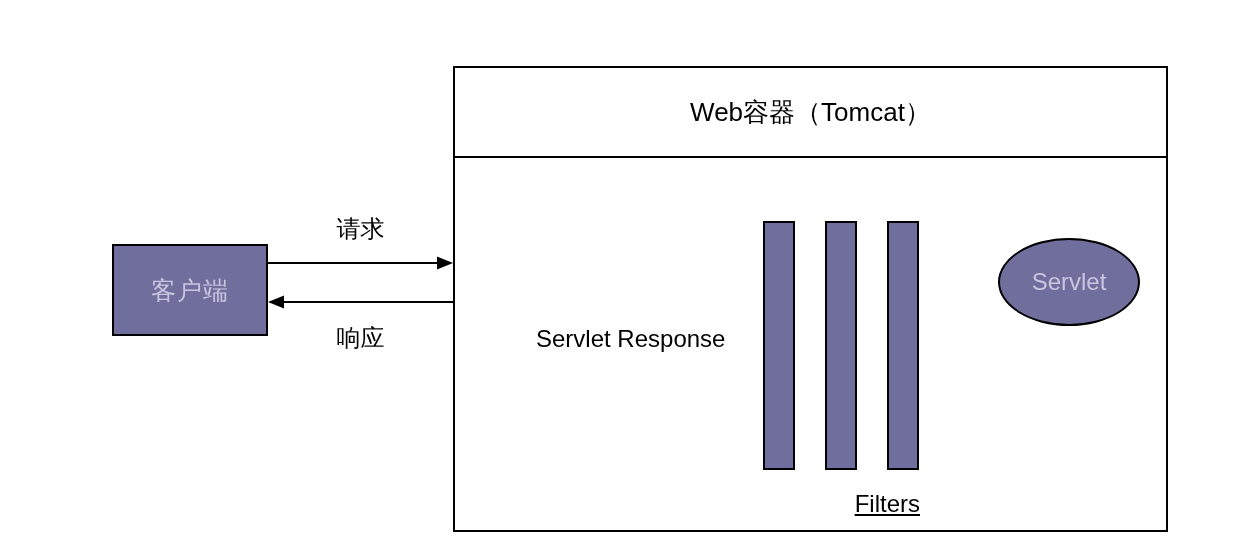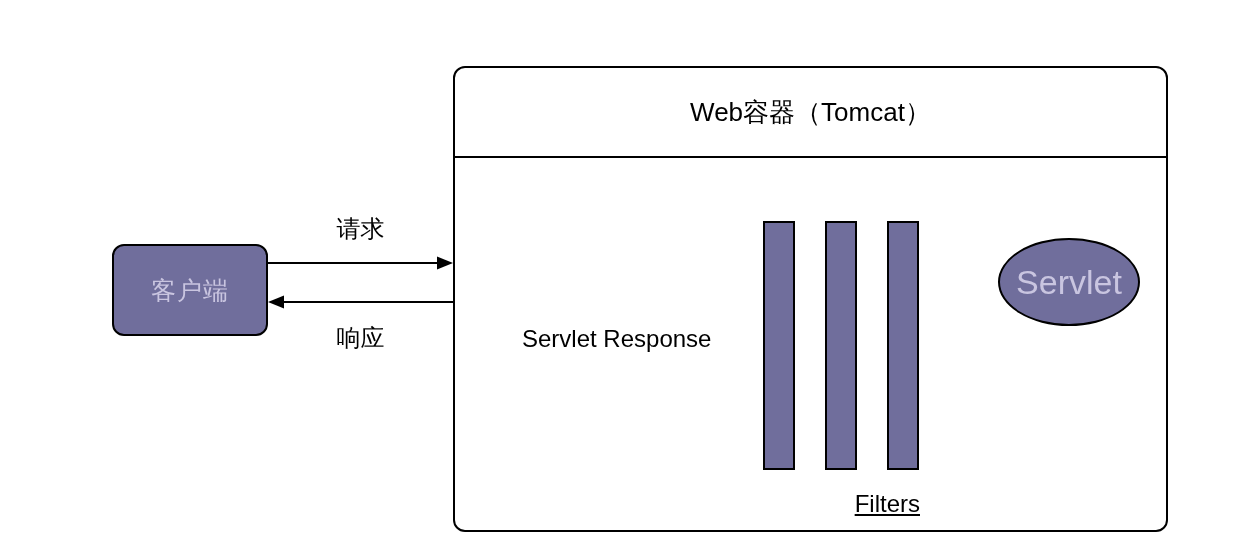--- a/index.html
+++ b/index.html
@@ -8,21 +8,21 @@
     background: #ffffff;
     font-family: "Liberation Sans", "DejaVu Sans", sans-serif;
   }
   #stage {
     position: relative;
     width: 1246px;
     height: 560px;
     background: #ffffff;
     overflow: hidden;
   }
-  .abs { position: absolute; border-radius: 12px; }
+  .abs { position: absolute; }
 
   
   #arrow-layer {
     position: absolute;
     left: 0; top: 0;
     width: 1246px; height: 560px;
     pointer-events: none;
   }
 
   
@@ -66,21 +66,21 @@
   
   .flow-label {
     position: absolute;
     font-size: 24px;
     color: #000000;
     white-space: nowrap;
   }
   #label-request    { left: 268px; top: 213px; width: 185px; text-align: center; }
   #label-response   { left: 268px; top: 322px; width: 185px; text-align: center; }
   #label-servlet-request  { left: 523px; top: 221px; }
-  #label-servlet-response { left: 522px; top: 325px; }
+  #label-servlet-response { left: 536px; top: 325px; }
   #label-filters    { left: 763px; top: 490px; width: 157px; text-align: right; text-decoration: underline; }
 
   
   #filter-bars {
     left: 763px; top: 221px;
     display: flex;
     gap: 30px;
   }
   .filter-bar {
     width: 32px;
@@ -97,21 +97,21 @@
     background: var(--shape-fill);
     border: 2px solid var(--line-color);
     border-radius: 50%;
     box-sizing: border-box;
     display: flex;
     align-items: center;
     justify-content: center;
   }
   #servlet-ellipse .shape-label {
     color: var(--shape-text);
-    font-size: 34px;
+    font-size: 24px;
   }
 </style>
 </head>
 <body>
 
 <div id="stage">
 
   <svg id="arrow-layer" viewBox="0 0 1246 560" xmlns="http://www.w3.org/2000/svg">
 
     <g>

